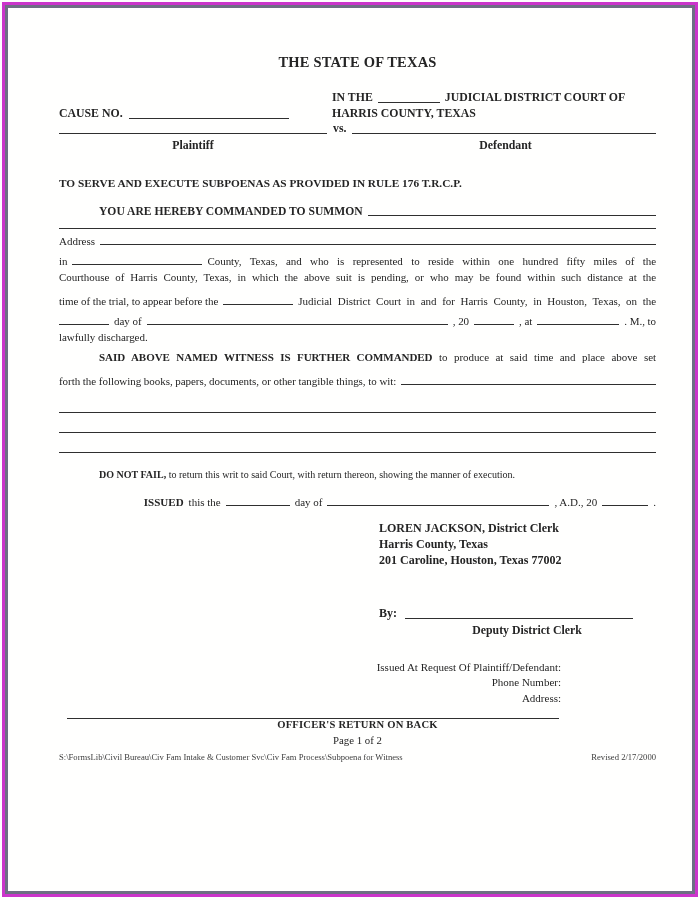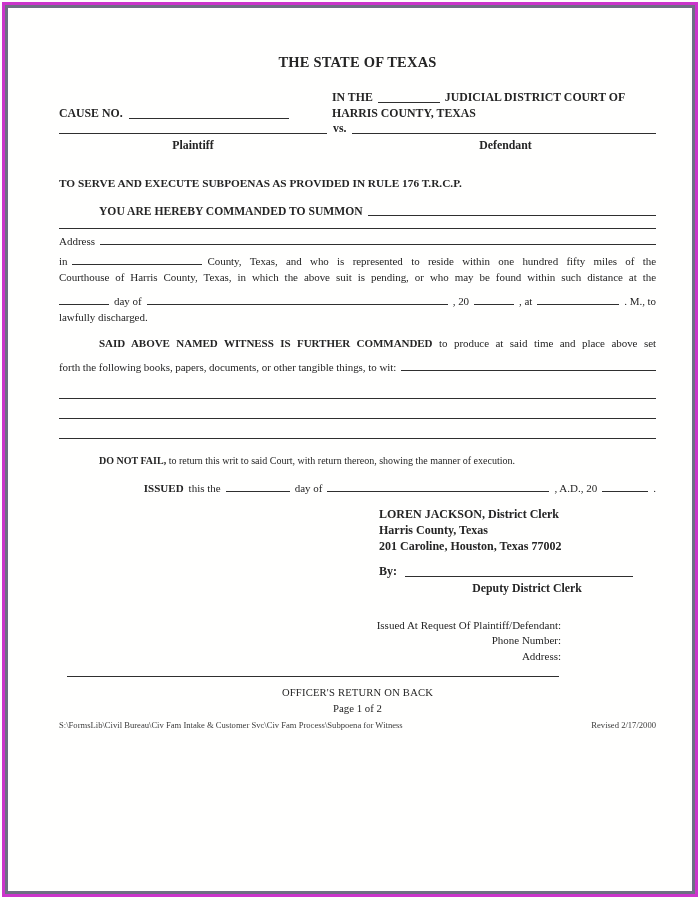--- a/index.html
+++ b/index.html
@@ -47,36 +47,36 @@
 
   .blank-row { border-bottom:1px solid #2f2f2f; height:11px; }
   .wit-blank-row { border-bottom:1px solid #2f2f2f; height:20px; }
 
   .addr-row { margin-top:1px; font-size:11px; height:17px; }
 
   .flexline { display:flex; align-items:flex-end; column-gap:5px;
               font-size:11px; height:20px; letter-spacing:-0.05px; }
   .flexline .grow { flex:1 1 auto; display:block; text-align:justify; text-align-last:justify; }
 
-  .said { margin-top:6px; }
+  .said { }
   .donotfail { margin-top:16px; font-size:10px; margin-left:40px; white-space:nowrap; }
   .issued-row { margin-top:8px; margin-left:40px; font-size:11px; height:20px;justify-content:flex-end; }
 
   .clerk-block { margin-top:12px; margin-left:320px; font-size:12px; font-weight:bold;
                  line-height:16px; }
-  .by-row { margin-top:10px; margin-left:320px; font-size:12px; display:flex;
+  .by-row { margin-top:38px; margin-left:320px; font-size:12px; display:flex;
             align-items:flex-end; column-gap:8px; }
   .deputy { margin-left:352px; width:232px; text-align:center; font-size:11.8px;
             font-weight:bold; margin-top:2px; }
 
   .request-block { margin-top:22px; font-size:11px; line-height:15.5px; }
   .request-row { display:flex; align-items:flex-end; column-gap:6px; width:502px; height:15.5px;flex-direction:column; }
   .request-tail { margin-left:8px; width:492px; border-bottom:1px solid #2f2f2f; height:13px; }
 
-  .officer { margin-top:10px; font-size:10.6px; font-weight:normal; letter-spacing:.2px; }
+  .officer { font-size:10.6px; font-weight:bold; letter-spacing:.2px; }
   .pageno  { margin-top:4px; font-size:10.8px; }
 
   .doc-footer { margin-top:6px; display:flex; justify-content:space-between;
                 font-size:8.6px; color:#3c3c3c; }
 </style>
 </head>
 <body>
 
 <div class="frame-outer"></div>
 <div class="frame-inner">
@@ -128,20 +128,25 @@
     </div>
 
     <div class="flexline">
       <span class="nowrap">in</span>
       <span class="bfix" style="width:130px;"></span>
       <span class="grow">County, Texas, and who is represented to reside within one hundred fifty miles of the</span>
     </div>
 
     <div class="body-line jline">Courthouse of Harris County, Texas, in which the above suit is pending, or who may be found within such distance at the</div>
 
+    <div class="flexline">
+      <span class="nowrap">time of the trial, to appear before the</span>
+      <span class="bfix" style="flex:0 1 70px; min-width:30px;"></span>
+      <span class="grow">Judicial District Court in and for Harris County, in Houston, Texas, on the</span>
+    </div>
 
     <div class="flexline">
       <span class="bfix" style="width:50px;"></span>
       <span class="nowrap">day of</span>
       <span class="fill"></span>
       <span class="nowrap">, 20</span>
       <span class="bfix" style="width:40px;"></span>
       <span class="nowrap">, at</span>
       <span class="bfix" style="width:82px;"></span>
       <span class="nowrap">. M., to</span>

